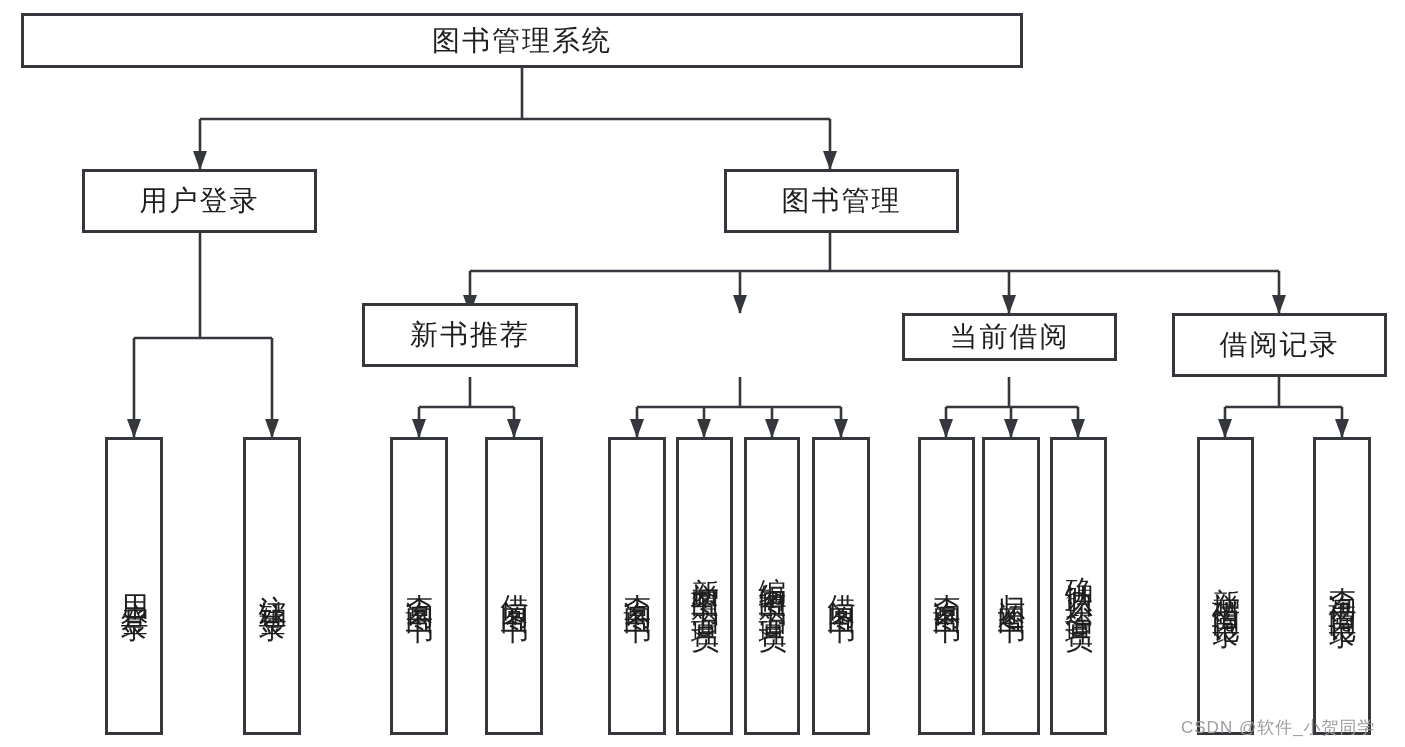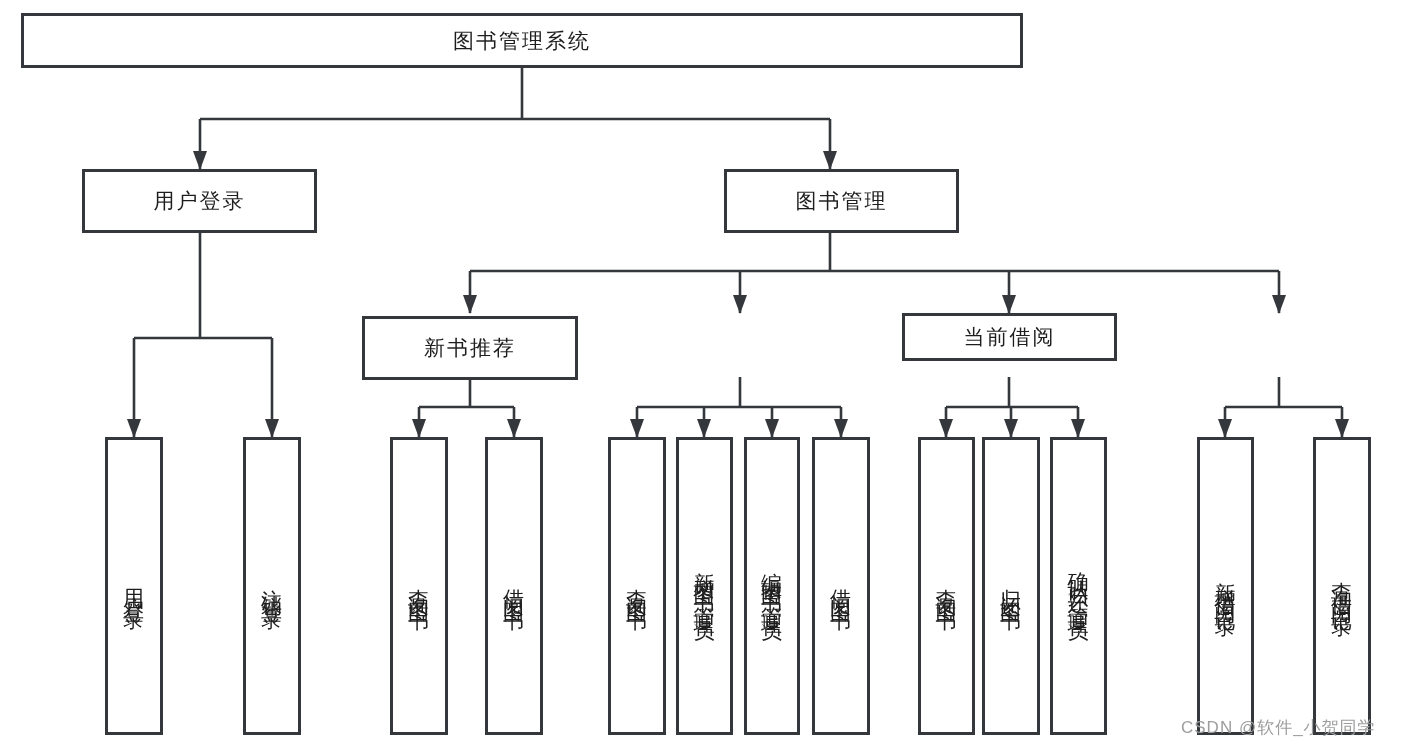--- a/index.html
+++ b/index.html
@@ -20,36 +20,36 @@
   .node {
     position: absolute;
     box-sizing: border-box;
     background: #ffffff;
     border: 3px solid #34373c;
     color: #1e1e1e;
     display: flex;
     align-items: center;
     justify-content: center;
     z-index: 2;
-    font-size: 21px;
+    font-size: 28px;
     letter-spacing: 2px;
     white-space: nowrap;
   }
   .node.v {
     writing-mode: vertical-rl;
     text-orientation: mixed;
     letter-spacing: 7px;
     white-space: normal;
     line-height: 1;
   }
   
   .n-root    { left: 21px;   top: 13px;  width: 1002px; height: 55px; }
   .n-ulogin  { left: 82px;   top: 169px; width: 235px;  height: 64px; }
   .n-bmgmt   { left: 712px;  top: 169px; width: 235px;  height: 64px; margin-left: 12px; }
-  .n-nrec    { left: 362px;  top: 316px; width: 216px;  height: 64px; }
+  .n-nrec    { left: 362px;  top: 303px; width: 216px;  height: 64px; }
   .n-bborrow { left: 633px;  top: 313px; width: 215px;  height: 64px; }
   .n-cborrow { left: 902px;  top: 313px; width: 215px;  height: 48px; }
   .n-brecord { left: 1172px; top: 313px; width: 215px;  height: 64px; }
   
   .node.v { top: 437px; height: 298px; }
   .lf1  { left: 105px;  width: 58px; }
   .lf2  { left: 243px;  width: 58px; }
   .lf3  { left: 390px;  width: 58px; }
   .lf4  { left: 485px;  width: 58px; }
   .lf5  { left: 608px;  width: 58px; }
@@ -120,20 +120,21 @@
     </g>
   </svg>
 
   <div class="node n-root">图书管理系统</div>
 
   <div class="node n-ulogin">用户登录</div>
   <div class="node n-bmgmt">图书管理</div>
 
   <div class="node n-nrec">新书推荐</div>
   <div class="node n-cborrow">当前借阅</div>
+  <div class="node n-brecord">借阅记录</div>
 
   <div class="node v lf1">用户登录</div>
   <div class="node v lf2">注销登录</div>
   <div class="node v lf3">查询图书</div>
   <div class="node v lf4">借阅图书</div>
   <div class="node v lf5">查询图书</div>
   <div class="node v lf6">新增图书（管理员）</div>
   <div class="node v lf7">编辑图书（管理员）</div>
   <div class="node v lf8">借阅图书</div>
   <div class="node v lf9">查询图书</div>

